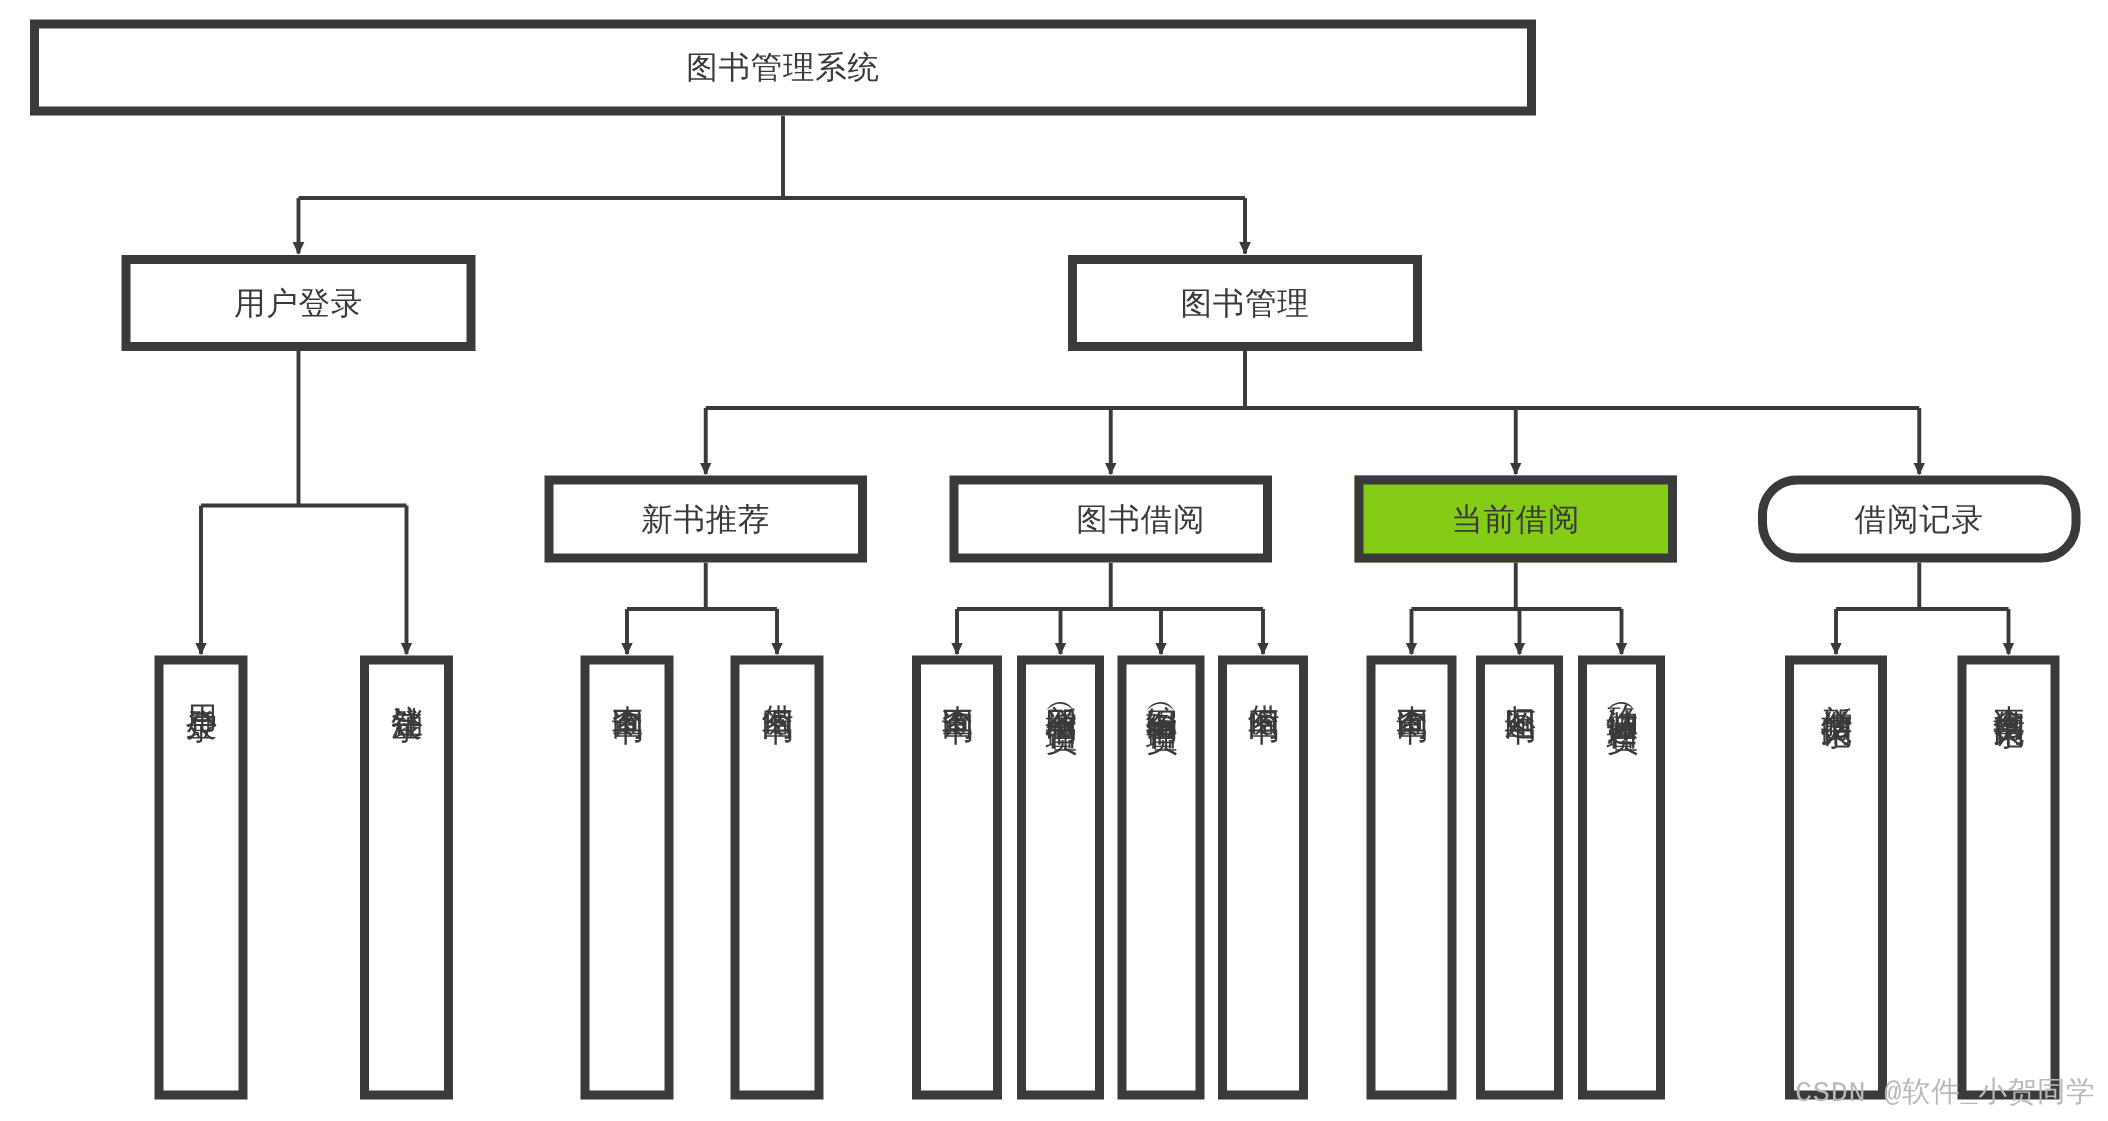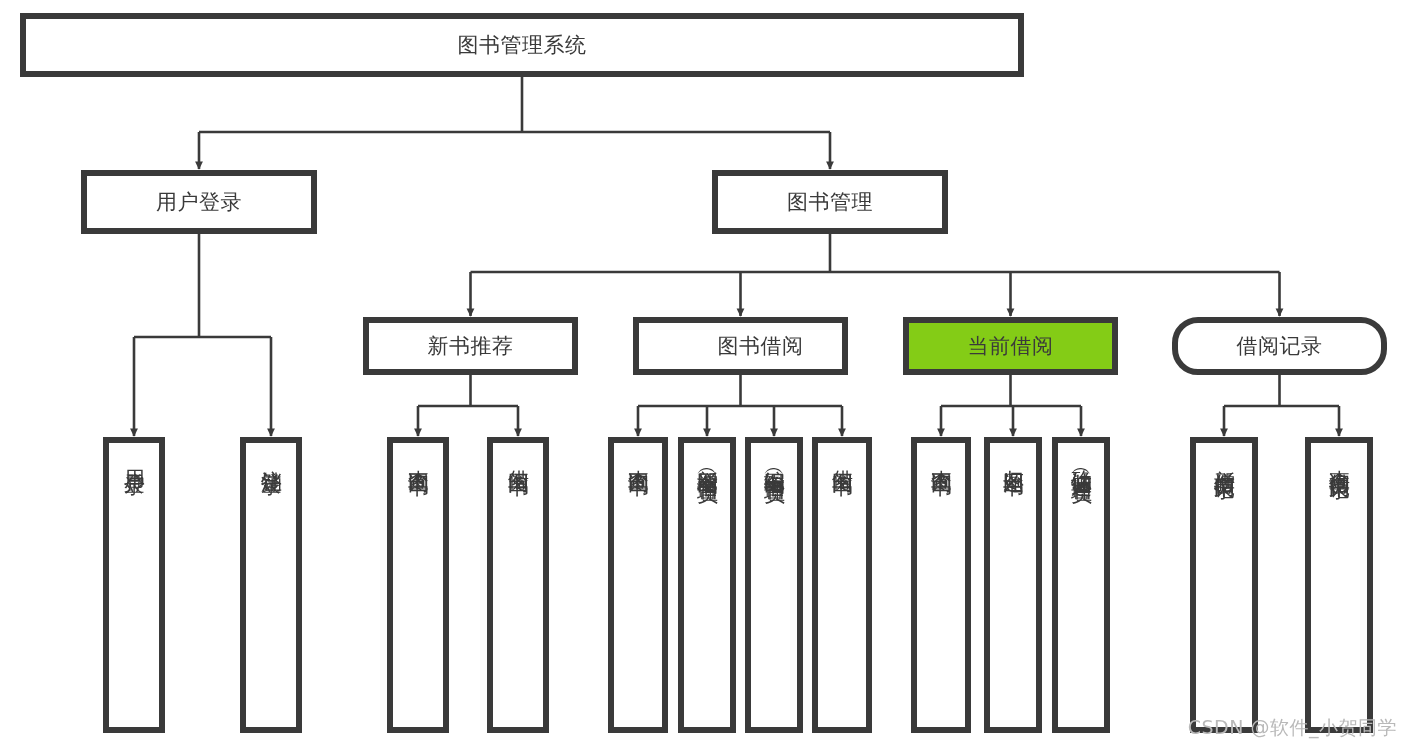--- a/index.html
+++ b/index.html
@@ -61,20 +61,21 @@
   }
   #watermark {
     position: absolute;
     right: 8px;
     bottom: 6px;
     font-size: 19px;
     color: #b9b9b9;
     letter-spacing: 0.5px;
     white-space: nowrap;
     user-select: none;
+    font-family: Liberation Mono, monospace;
   }
 </style>
 </head>
 <body>
 
 <div id="diagram-root">
 
   <svg id="edges-layer" viewBox="0 0 1405 747" width="1405" height="747" xmlns="http://www.w3.org/2000/svg">
     <defs>
       <marker id="arrowhead" markerWidth="9" markerHeight="9" refX="7.6" refY="4.2" orient="auto" markerUnits="userSpaceOnUse">

